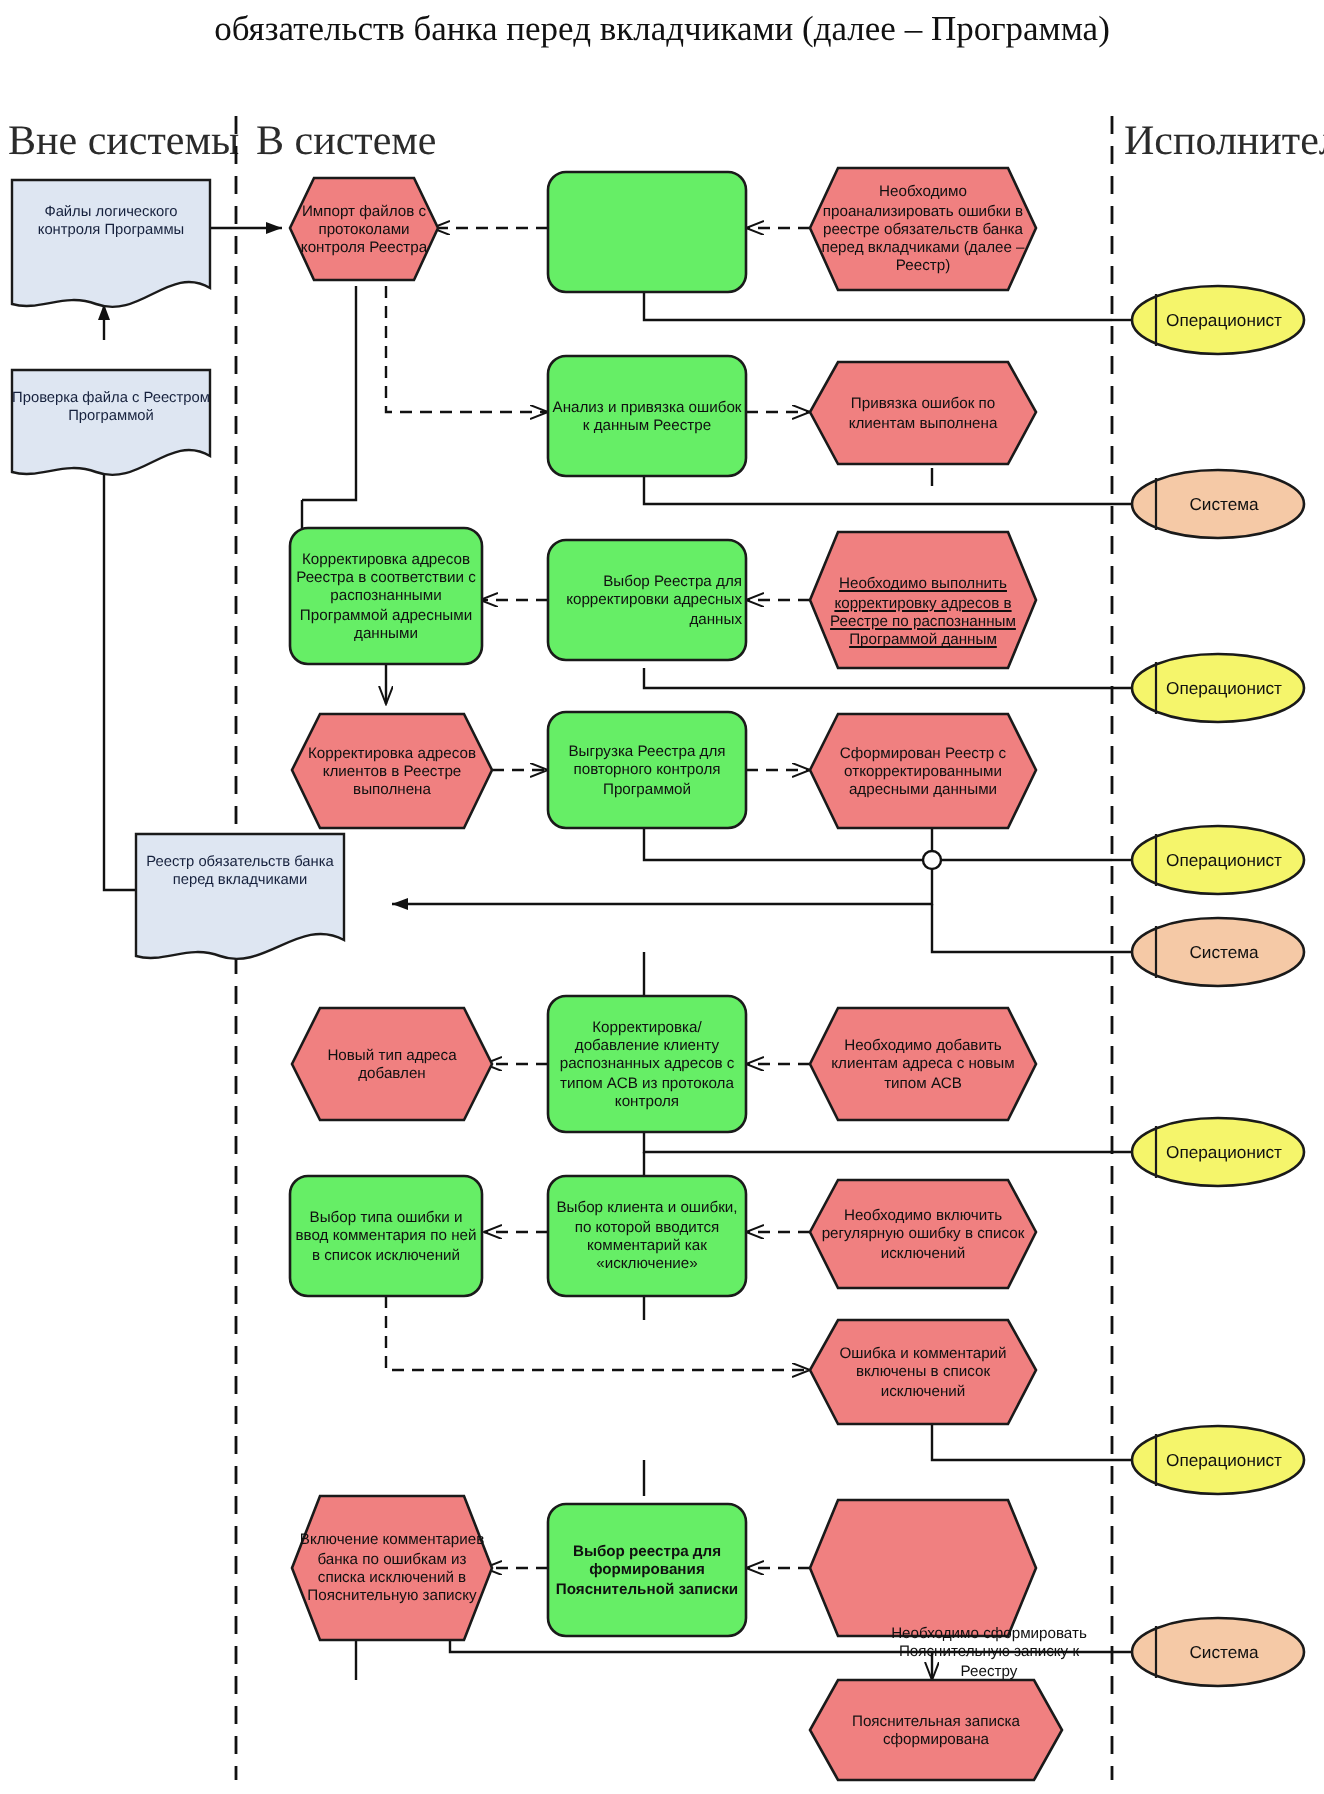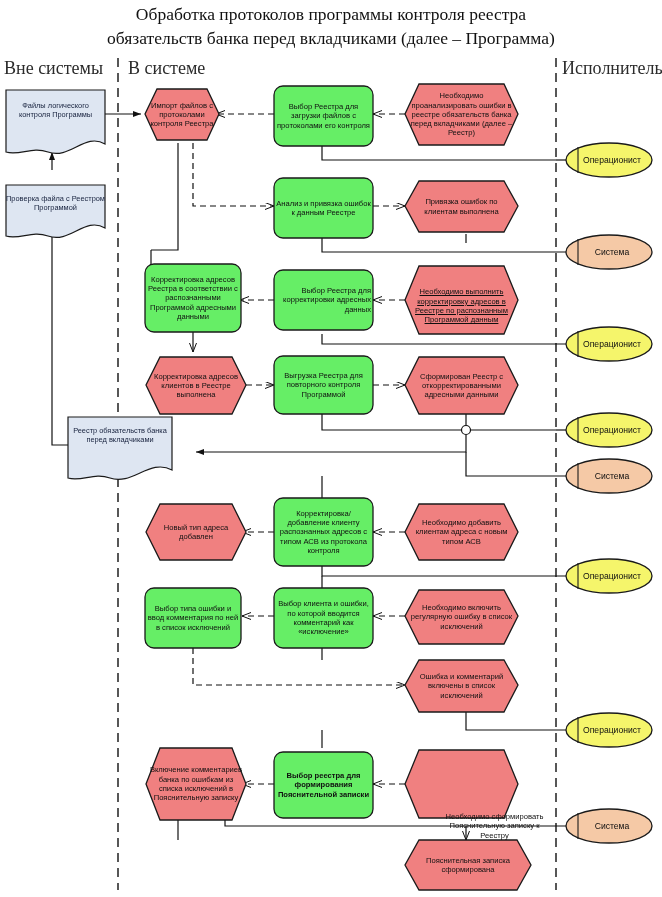--- a/index.html
+++ b/index.html
@@ -1,38 +1,37 @@
 <!DOCTYPE html>
 <html><head>
 <meta charset="utf-8">
 <style>
   html,body{margin:0;padding:0;background:#ffffff;}
   body{width:662px;height:897px;position:relative;font-family:"Liberation Sans",sans-serif;overflow:hidden;}
   #stage{position:absolute;left:0;top:0;width:662px;height:897px;}
   .ttl{position:absolute;left:0;top:2px;width:662px;text-align:center;
        font-family:"Liberation Serif",serif;font-size:17.5px;line-height:24px;color:#111;font-weight:400;}
-  .hdr{position:absolute;font-family:"Liberation Serif",serif;font-size:18px;color:#2b2b2b;white-space:nowrap;}
+  .hdr{position:absolute;font-family:"Liberation Serif",serif;font-size:21px;color:#2b2b2b;white-space:nowrap;}
   .hdr.h1{left:4px;top:58px;}
   .hdr.h2{left:128px;top:58px;}
   .hdr.h3{left:562px;top:58px;}
   svg{position:absolute;left:0;top:0;}
   .nodetext{position:absolute;display:flex;align-items:center;justify-content:center;
             text-align:center;color:#101010;pointer-events:none;}
   .nodetext span{display:block;width:100%;}
   .t-proc{font-size:7.6px;line-height:9.3px;}
   .t-doc{font-size:7.4px;line-height:9.4px;color:#16213d;}
   .t-actor{font-size:8.6px;line-height:10px;}
 </style>
 </head>
 <body>
 
 <div id="stage">
 
   <div class="ttl">
-    <div>Обработка протоколов программы контроля реестра</div>
     <div>обязательств банка перед вкладчиками (далее – Программа)</div>
   </div>
 
   <div class="hdr h1">Вне системы</div>
   <div class="hdr h2">В системе</div>
   <div class="hdr h3">Исполнитель</div>
 
   <svg width="662" height="897" viewBox="0 0 662 897">
     <defs>
       <marker id="ah" markerWidth="9" markerHeight="9" refX="8" refY="3" orient="auto" markerUnits="userSpaceOnUse">
@@ -213,23 +212,20 @@
   <div class="nodetext t-doc" style="left:6px;top:185px;width:99px;height:36px;">
       <span>Проверка файла с Реестром Программой</span>
     </div>
   <div class="nodetext t-doc" style="left:68px;top:417px;width:104px;height:36px;">
       <span>Реестр обязательств банка перед вкладчиками</span>
     </div>
 
   <div class="nodetext t-proc" style="left:145px;top:89px;width:74px;height:51px;">
       <span>Импорт файлов с протоколами контроля Реестра</span>
     </div>
-  <div class="nodetext t-proc" style="left:276px;top:86px;width:95px;height:60px;">
-      <span>Выбор Реестра для загрузки файлов с протоколами его контроля</span>
-    </div>
   <div class="nodetext t-proc" style="left:408px;top:84px;width:107px;height:61px;">
       <span>Необходимо проанализировать ошибки в реестре обязательств банка перед вкладчиками (далее – Реестр)</span>
     </div>
   <div class="nodetext t-proc" style="left:276px;top:178px;width:95px;height:60px;">
       <span>Анализ и привязка ошибок к данным Реестре</span>
     </div>
   <div class="nodetext t-proc" style="left:410px;top:181px;width:103px;height:51px;">
       <span>Привязка ошибок по клиентам выполнена</span>
     </div>
   <div class="nodetext t-proc" style="left:146px;top:264px;width:94px;height:68px;">

